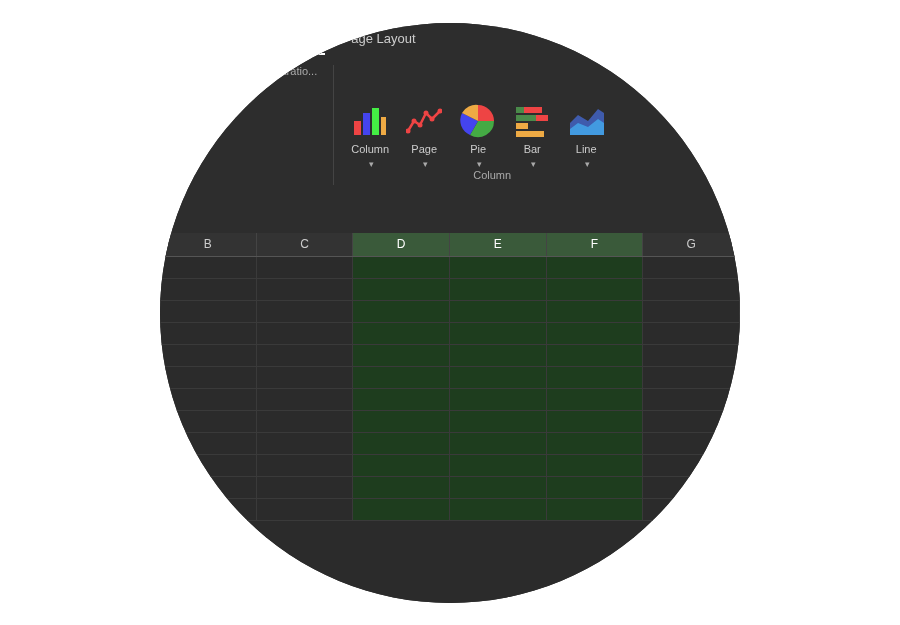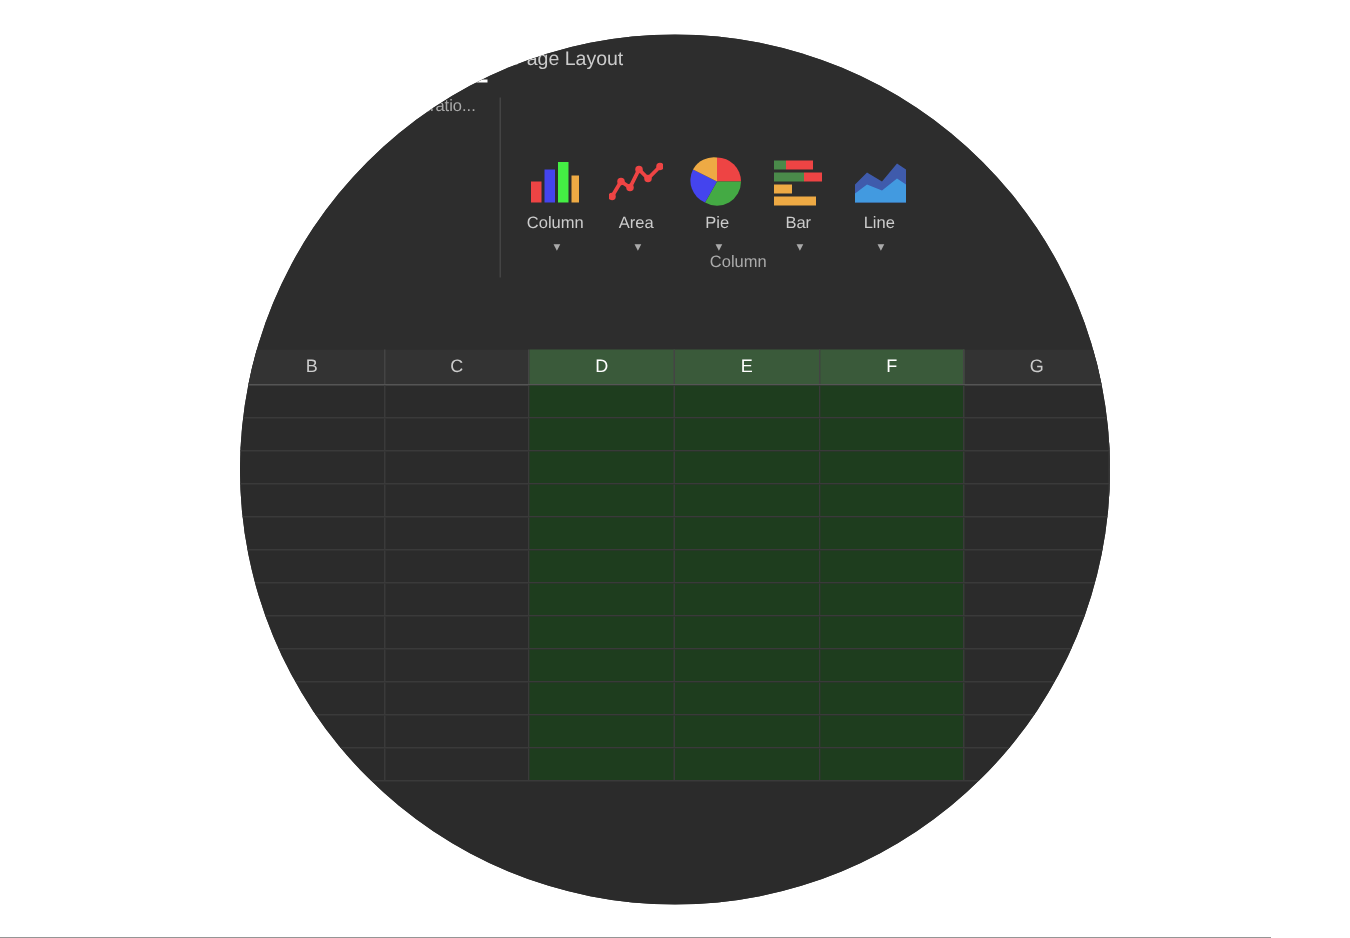--- a/index.html
+++ b/index.html
@@ -216,21 +216,21 @@
           <div class="ribbon-item">
             <svg width="36" height="36" viewBox="0 0 36 36">
               <polyline points="2,28 8,18 14,22 20,10 26,16 34,8" fill="none" stroke="#e44" stroke-width="2.5"></polyline>
               <circle cx="2" cy="28" r="2.5" fill="#e44"></circle>
               <circle cx="8" cy="18" r="2.5" fill="#e44"></circle>
               <circle cx="14" cy="22" r="2.5" fill="#e44"></circle>
               <circle cx="20" cy="10" r="2.5" fill="#e44"></circle>
               <circle cx="26" cy="16" r="2.5" fill="#e44"></circle>
               <circle cx="34" cy="8" r="2.5" fill="#e44"></circle>
             </svg>
-            <span class="ribbon-item-label">Area</span>
+            <span class="ribbon-item-label">Page</span>
             <span class="chevron">▾</span>
           </div>
 
           <div class="ribbon-item">
             <svg width="36" height="36" viewBox="0 0 36 36">
               <path d="M18 18 L18 2 A16 16 0 0 1 34 18 Z" fill="#e44"></path>
               <path d="M18 18 L34 18 A16 16 0 0 1 10 32 Z" fill="#4a4"></path>
               <path d="M18 18 L10 32 A16 16 0 0 1 2 10 Z" fill="#44e"></path>
               <path d="M18 18 L2 10 A16 16 0 0 1 18 2 Z" fill="#ea4"></path>
             </svg>

